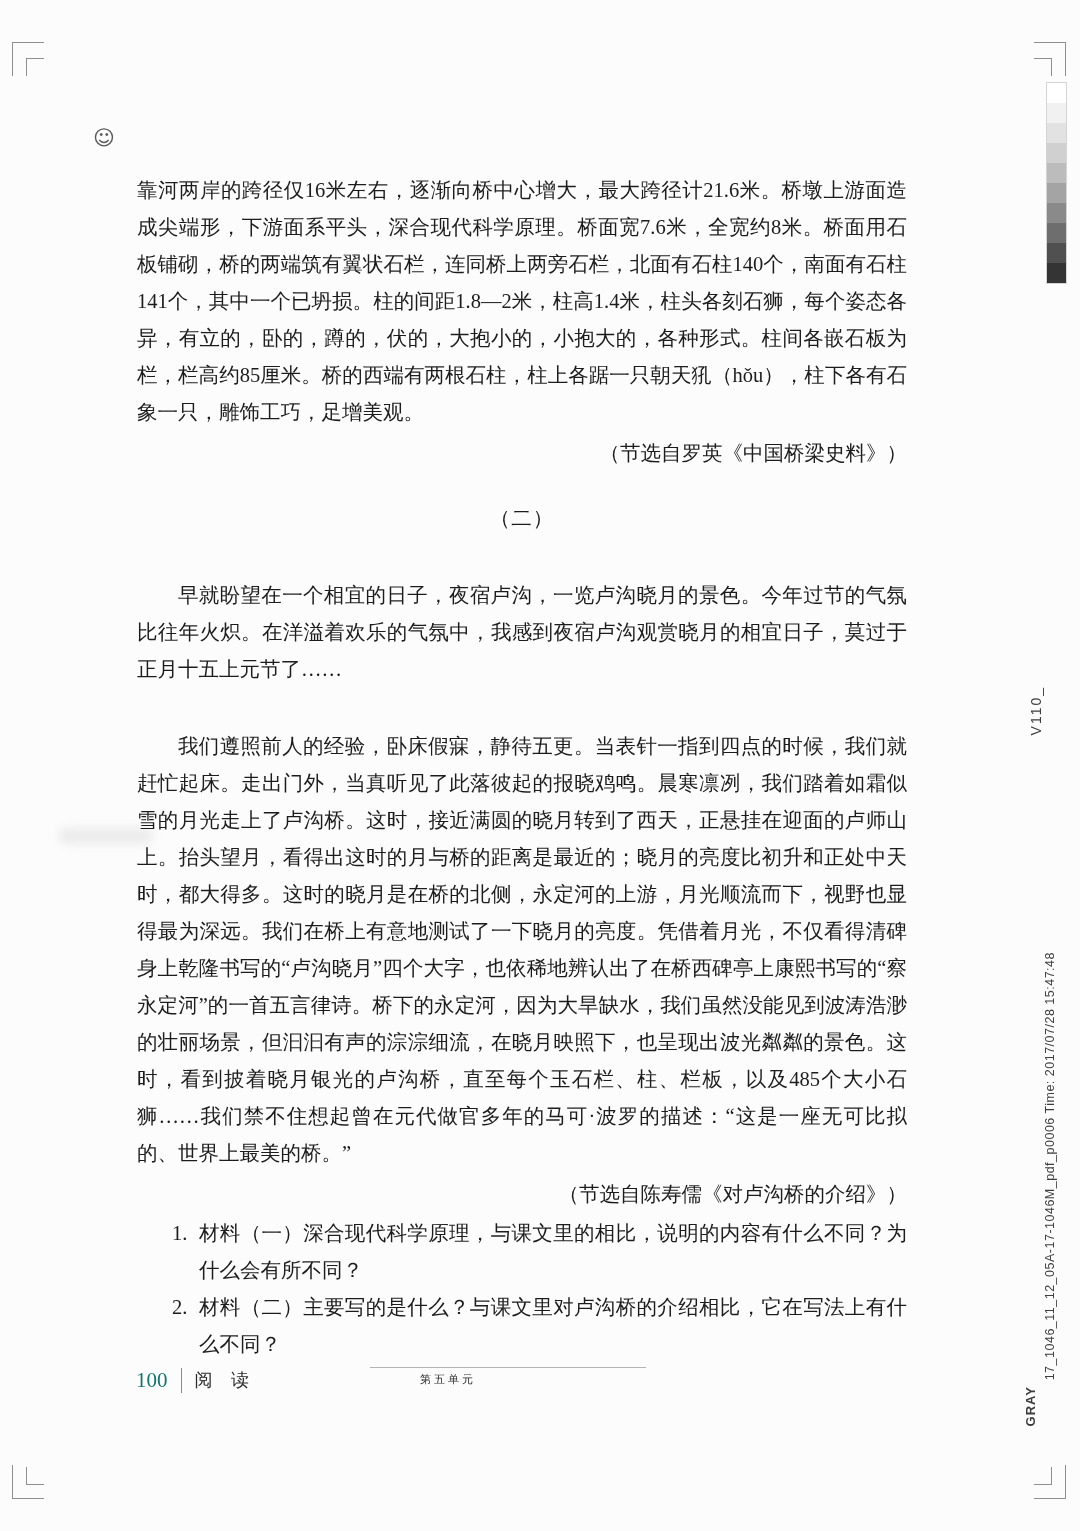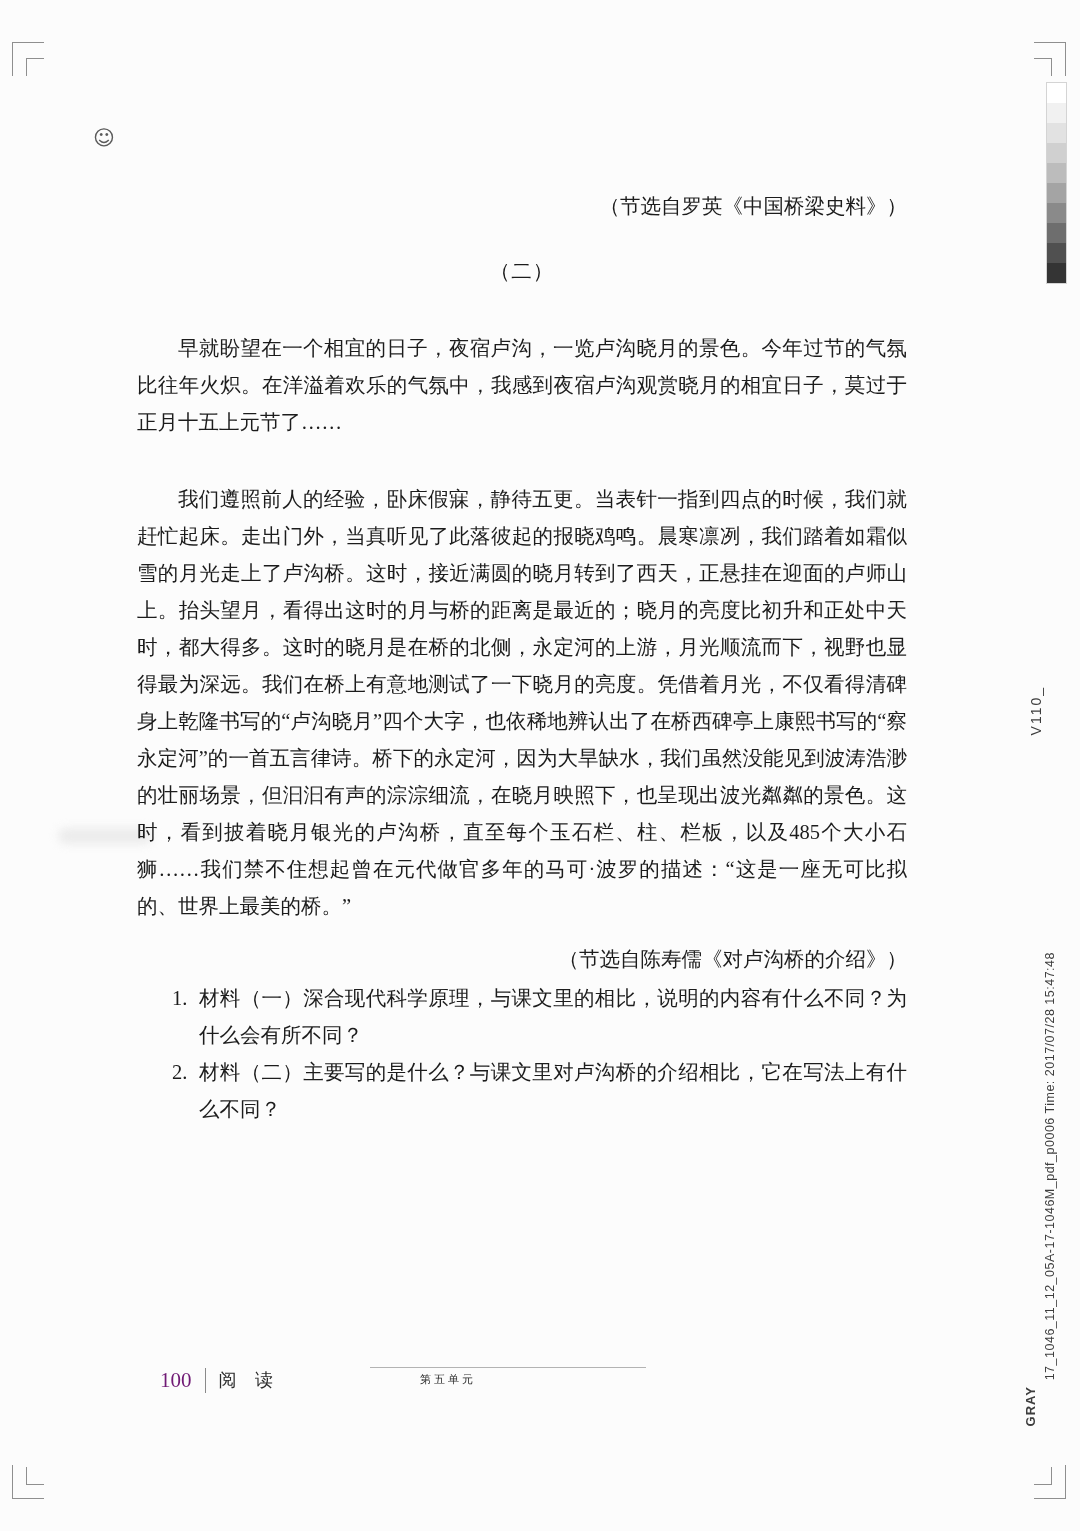--- a/index.html
+++ b/index.html
@@ -64,38 +64,38 @@
   .column {
     position: absolute; left: 137px; top: 172px; width: 770px;
   }
   .para {
     font-size: 20.5px; line-height: 37px;
     text-align: justify; text-justify: inter-ideograph;
   }
   .para.indent { text-indent: 2em; margin-top: 40px; }
   .attr {
     font-size: 20.5px; line-height: 37px;
-    text-align: right; margin-top: 16px;
+    text-align: right; margin-top: 4px;
   }
   .attr.first { margin-bottom: 28px; }
   .sec-title {
     font-size: 20.5px; line-height: 37px;
     text-align: center; letter-spacing: 1px;
   }
   .questions { margin-top: 2px; padding-left: 35px; }
   .q-row { display: flex; font-size: 20.5px; line-height: 37px; }
   .q-num { flex: none; width: 27px; }
   .q-text { flex: 1; text-align: justify; text-justify: inter-ideograph; }
 
   
   .footer {
     position: absolute; left: 136px; top: 1366px;
     display: flex; align-items: center; height: 28px;
   }
-  .pagenum { font-size: 21px; color: #701a75; margin-left: 24px; }
+  .pagenum { font-size: 21px; color: #0f766e; }
   .footer .divider {
     width: 1px; height: 25px; background: #8a8a8a; margin: 0 13px;
   }
   .footer .section { font-size: 18px; letter-spacing: 7px; color: #2a2a2a; font-family: Liberation Serif, serif; }
   .unit-line {
     position: absolute; left: 370px; top: 1367px;
     width: 276px; height: 1px; background: #b3b3b3;
   }
   .unit {
     position: absolute; left: 420px; top: 1372px;
@@ -130,20 +130,21 @@
       <div class="gs-cell" style="background: rgb(110, 110, 110);"></div>
       <div class="gs-cell" style="background: rgb(80, 80, 80);"></div>
       <div class="gs-cell" style="background: rgb(52, 52, 52);"></div>
     </div>
 
   <div class="vtext v110">V110_</div>
   <div class="vtext slug">17_1046_11_12_05A-17-1046M_pdf_p0006 Time: 2017/07/28 15:47:48</div>
   <div class="vtext gray-label">GRAY</div>
 
   <div class="column">
+    <p class="para">靠河两岸的跨径仅16米左右，逐渐向桥中心增大，最大跨径计21.6米。桥墩上游面造成尖端形，下游面系平头，深合现代科学原理。桥面宽7.6米，全宽约8米。桥面用石板铺砌，桥的两端筑有翼状石栏，连同桥上两旁石栏，北面有石柱140个，南面有石柱141个，其中一个已坍损。柱的间距1.8—2米，柱高1.4米，柱头各刻石狮，每个姿态各异，有立的，卧的，蹲的，伏的，大抱小的，小抱大的，各种形式。柱间各嵌石板为栏，栏高约85厘米。桥的西端有两根石柱，柱上各踞一只朝天犼（hǒu），柱下各有石象一只，雕饰工巧，足增美观。</p>
     <p class="attr first">（节选自罗英《中国桥梁史料》）</p>
     <p class="sec-title">（二）</p>
     <p class="para indent">早就盼望在一个相宜的日子，夜宿卢沟，一览卢沟晓月的景色。今年过节的气氛比往年火炽。在洋溢着欢乐的气氛中，我感到夜宿卢沟观赏晓月的相宜日子，莫过于正月十五上元节了……</p>
     <p class="para indent">我们遵照前人的经验，卧床假寐，静待五更。当表针一指到四点的时候，我们就赶忙起床。走出门外，当真听见了此落彼起的报晓鸡鸣。晨寒凛冽，我们踏着如霜似雪的月光走上了卢沟桥。这时，接近满圆的晓月转到了西天，正悬挂在迎面的卢师山上。抬头望月，看得出这时的月与桥的距离是最近的；晓月的亮度比初升和正处中天时，都大得多。这时的晓月是在桥的北侧，永定河的上游，月光顺流而下，视野也显得最为深远。我们在桥上有意地测试了一下晓月的亮度。凭借着月光，不仅看得清碑身上乾隆书写的“卢沟晓月”四个大字，也依稀地辨认出了在桥西碑亭上康熙书写的“察永定河”的一首五言律诗。桥下的永定河，因为大旱缺水，我们虽然没能见到波涛浩渺的壮丽场景，但汩汩有声的淙淙细流，在晓月映照下，也呈现出波光粼粼的景色。这时，看到披着晓月银光的卢沟桥，直至每个玉石栏、柱、栏板，以及485个大小石狮……我们禁不住想起曾在元代做官多年的马可·波罗的描述：“这是一座无可比拟的、世界上最美的桥。”</p>
     <p class="attr">（节选自陈寿儒《对卢沟桥的介绍》）</p>
 
     <div class="questions">
         <div class="q-row">
         <span class="q-num">1.</span>
         <span class="q-text">材料（一）深合现代科学原理，与课文里的相比，说明的内容有什么不同？为什么会有所不同？</span>

